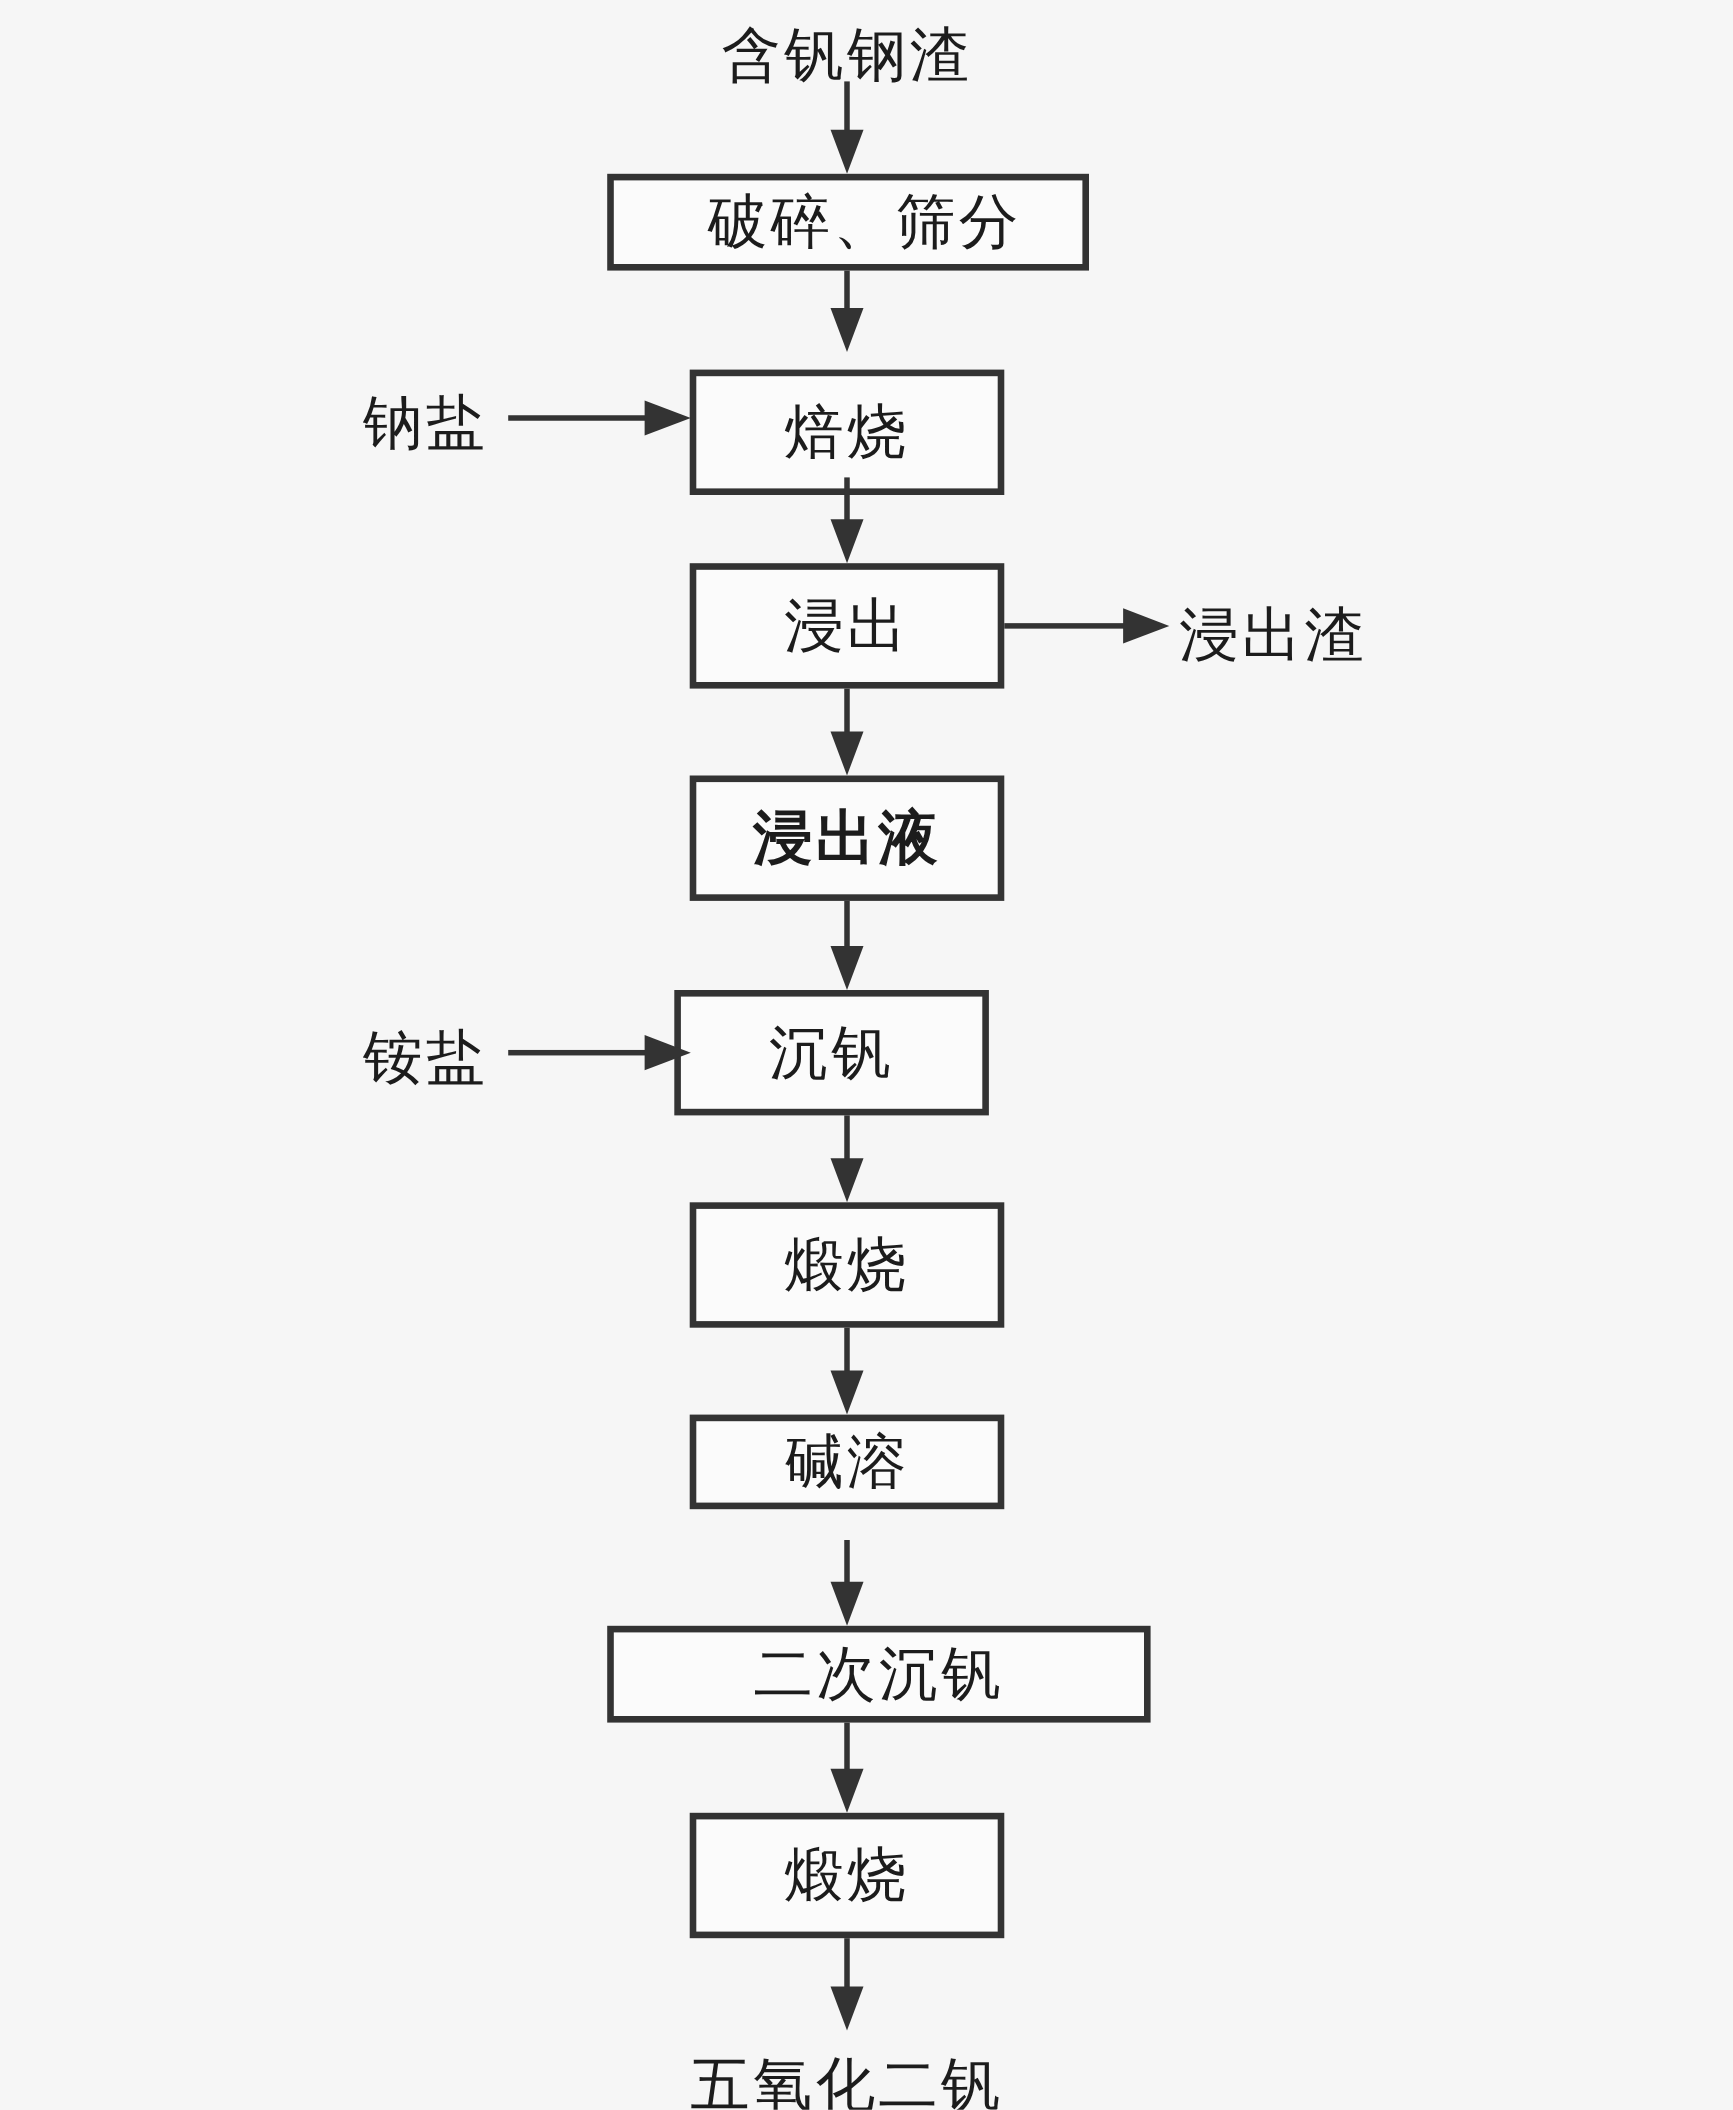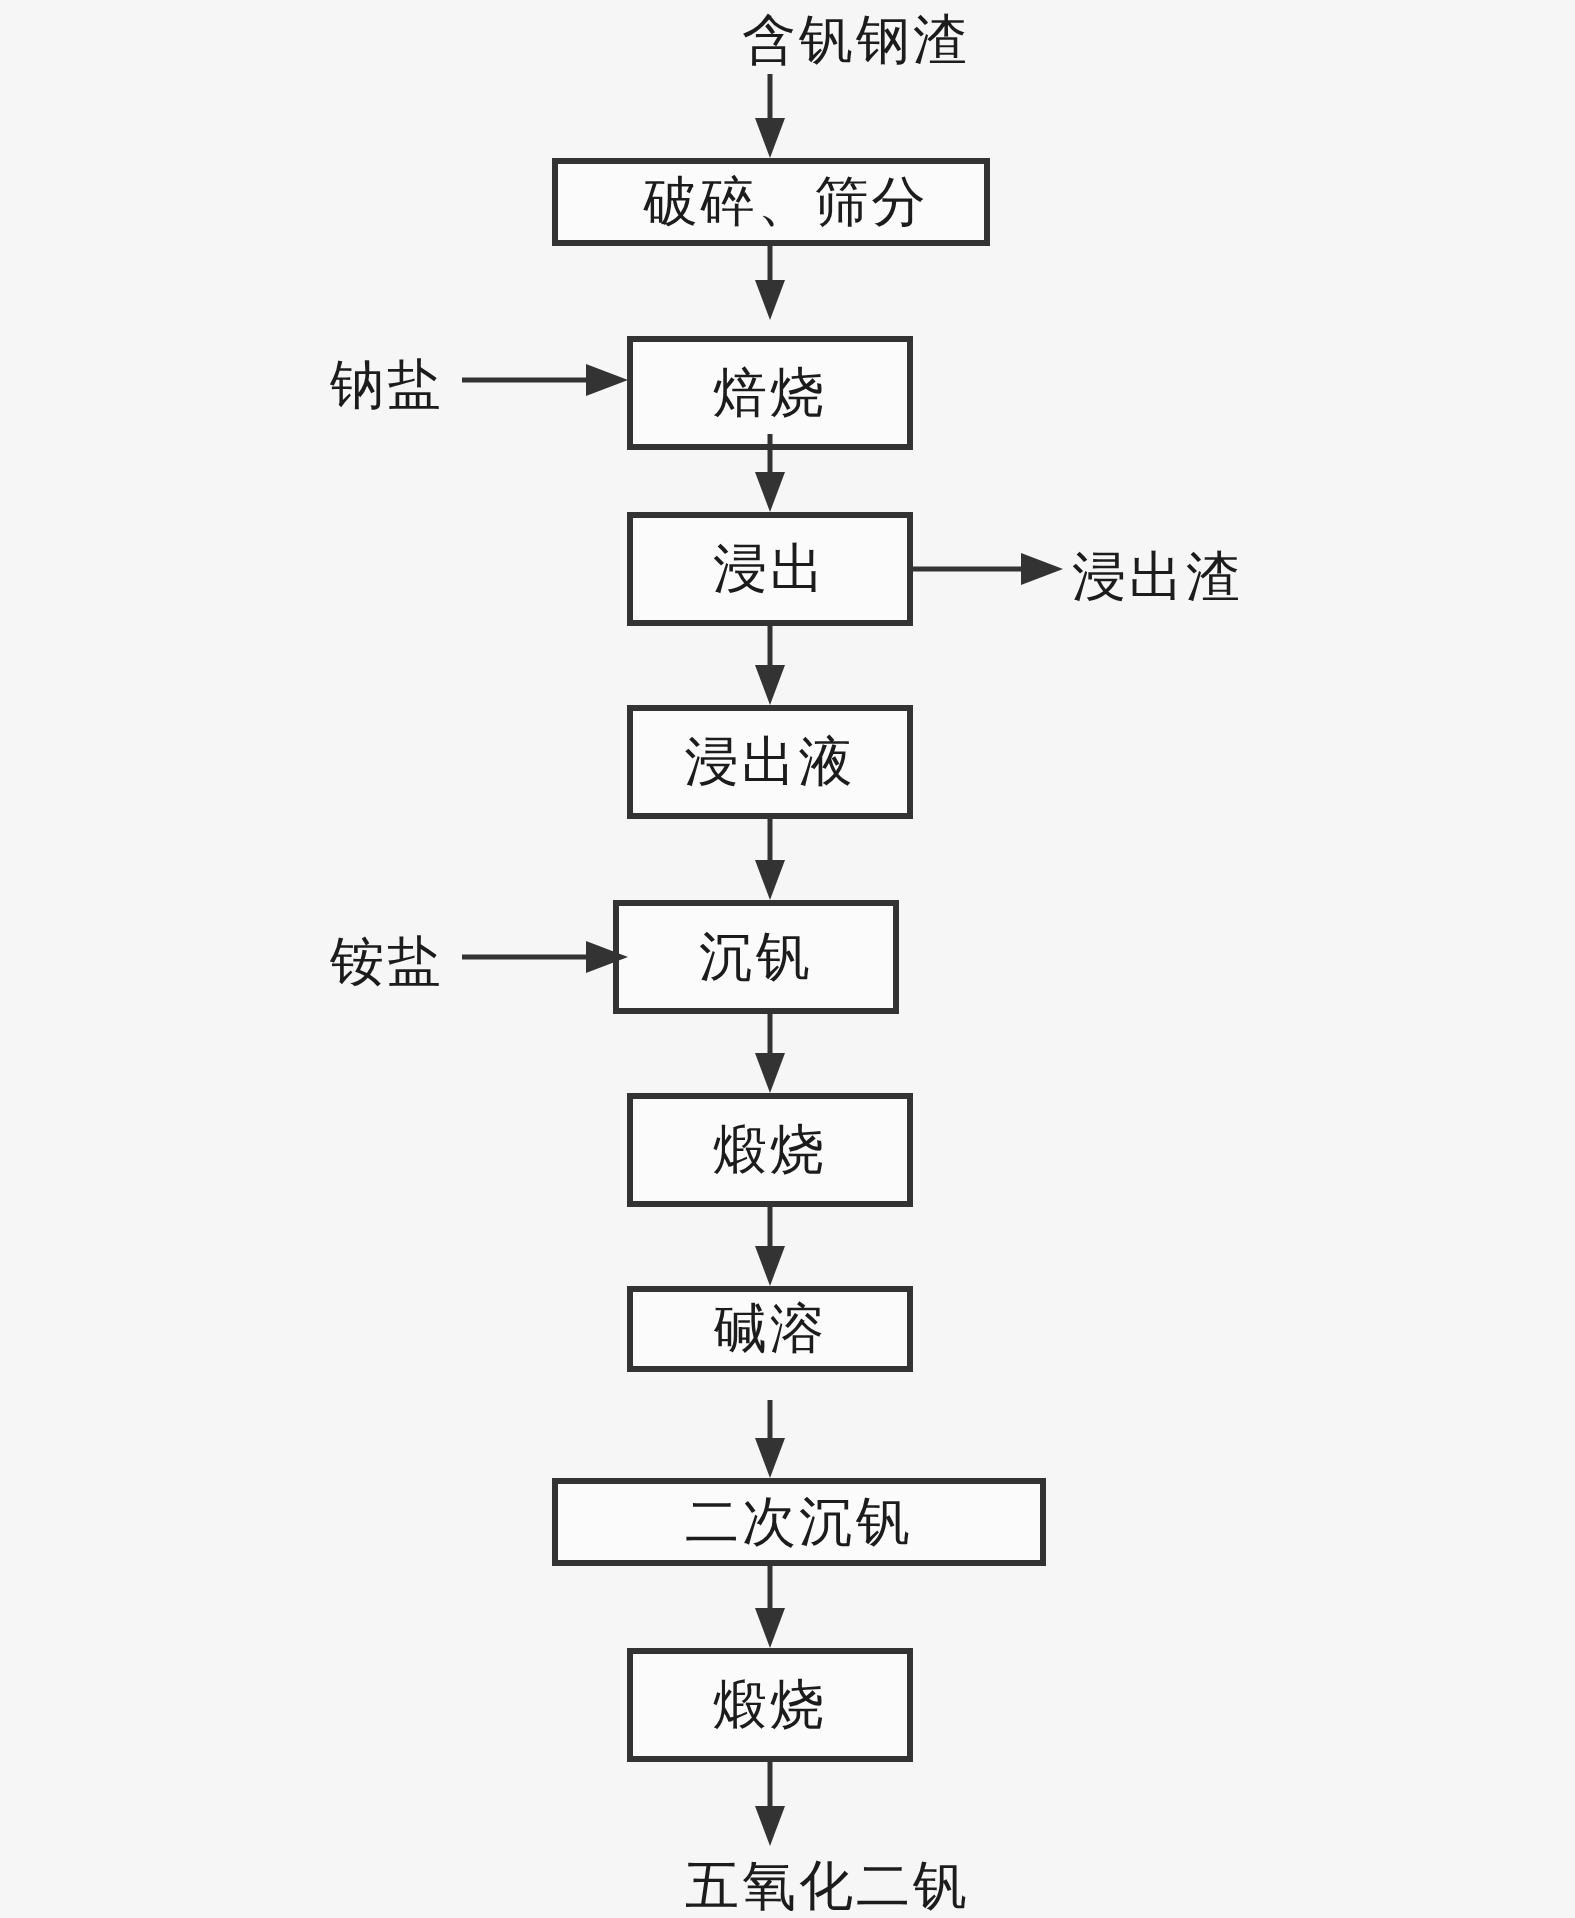--- a/index.html
+++ b/index.html
@@ -34,21 +34,22 @@
     white-space:nowrap;
   }
   .tlabel{
     position:absolute;
     font-size:54px;
     color:var(--ink);
     letter-spacing:3px;
     white-space:nowrap;
   }
   .tcenter{
-    text-align:right;
+    text-align:center;
+    margin-top:10px;
   }
   .varrow{position:absolute;width:30px;}
   .varrow .shaft{
     position:absolute;left:50%;transform:translateX(-50%);
     top:0;bottom:34px;width:5px;background:var(--line);
   }
   .varrow .head{
     position:absolute;bottom:0;left:50%;transform:translateX(-50%);
     width:0;height:0;
     border-left:15px solid transparent;
@@ -106,21 +107,21 @@
     <div class="shaft"></div>
     <div class="head"></div>
   </div>
   <div class="tlabel" style="left:1072px;top:541px;font-family:Liberation Serif, serif;">浸出渣</div>
 
   <div class="varrow" style="left:755px;top:626px;height:79px;">
     <div class="shaft"></div>
     <div class="head"></div>
   </div>
 
-  <div class="pbox" style="left:627px;top:705px;width:286px;height:114px;">浸出液</div>
+  <div class="pbox" style="left:627px;top:705px;width:286px;height:114px;font-weight:bold;">浸出液</div>
 
   <div class="varrow" style="left:755px;top:819px;height:81px;">
     <div class="shaft"></div>
     <div class="head"></div>
   </div>
 
   <div class="pbox" style="left:613px;top:900px;width:286px;height:114px;">沉钒</div>
 
   <div class="tlabel" style="left:330px;top:926px;">铵盐</div>
   <div class="harrow" style="left:462px;top:940px;width:166px;">

